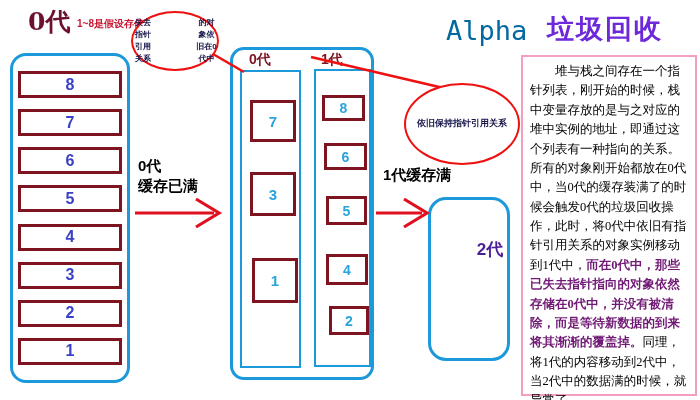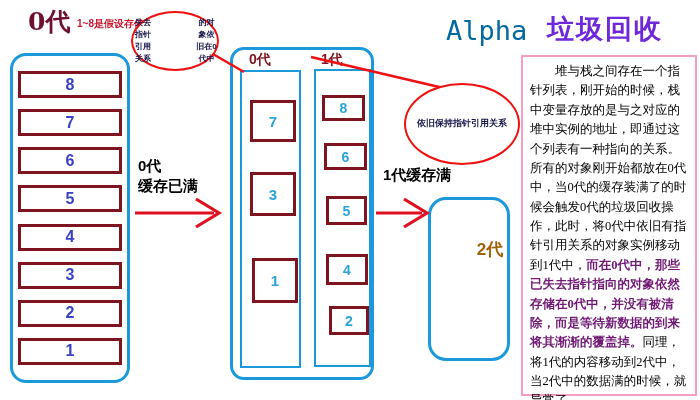--- a/index.html
+++ b/index.html
@@ -39,21 +39,21 @@
   .ba-3 { left: 8px;  top: 100px; width: 46px; height: 44px; }
   .ba-1 { left: 10px; top: 186px; width: 46px; height: 45px; }
   .bb-8 { left: 6px;  top: 24px;  width: 43px; height: 26px; font-size: 14px; }
   .bb-6 { left: 8px;  top: 72px;  width: 43px; height: 27px; font-size: 14px; }
   .bb-5 { left: 10px; top: 125px; width: 41px; height: 29px; font-size: 14px; }
   .bb-4 { left: 10px; top: 183px; width: 42px; height: 31px; font-size: 14px; }
   .bb-2 { left: 13px; top: 235px; width: 40px; height: 29px; font-size: 14px; }
 
   .heap-gen2 { left: 428px; top: 197px; width: 82px; height: 164px; border-radius: 18px;
     text-align: center; }
-  .gen2-label { margin-top: 38px; font-size: 17px; font-weight: bold; color: #a16207; padding-left: 42px; }
+  .gen2-label { margin-top: 38px; font-size: 17px; font-weight: bold; color: #4c1d95; padding-left: 42px; }
 
   
   .callout { position: absolute; border: 2px solid #ee1111; border-radius: 50%; background: #fff;
     display: flex; align-items: center; justify-content: center;
     text-align: center; color: #15154a; font-weight: bold; z-index: 5; gap: 43px; }
   .callout-1 { left: 131px; top: 11px; width: 88px; height: 60px; font-size: 8px; line-height: 1.5; }
   .callout-2 { left: 404px; top: 83px; width: 116px; height: 82px; font-size: 9px; line-height: 1.7; }
 
   
   .overlay { position: absolute; left: 0; top: 0; width: 700px; height: 400px;

